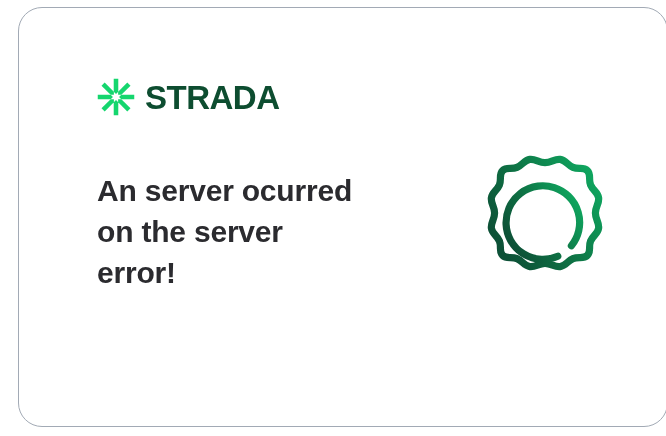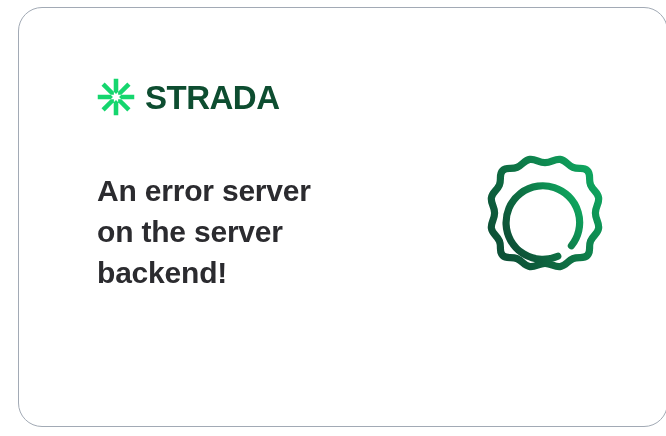--- a/index.html
+++ b/index.html
@@ -99,23 +99,23 @@
             <polygon points="2,44 2,56 36,56 42,50 36,44"></polygon>
             <polygon points="98,44 98,56 64,56 58,50 64,44"></polygon>
           </g>
         </g>
       </svg>
     </span>
     <span class="logo-word">STRADA</span>
   </div>
 
   <div class="headline">
-    <div>An error server</div>
+    <div>An server ocurred</div>
     <div>on the server</div>
-    <div>backend!</div>
+    <div>error!</div>
   </div>
 
   <div class="gear">
     <svg viewBox="0 0 200 200" aria-hidden="true">
       <defs>
         <linearGradient id="gearGrad" x1="0.05" y1="0.75" x2="0.95" y2="0.18">
           <stop offset="0%" stop-color="#0d5137"></stop>
           <stop offset="45%" stop-color="#0e7144"></stop>
           <stop offset="100%" stop-color="#0fa45e"></stop>
         </linearGradient>

